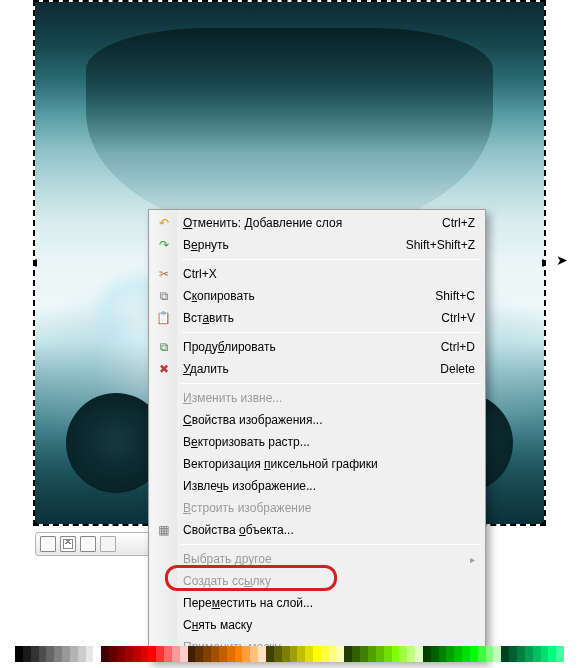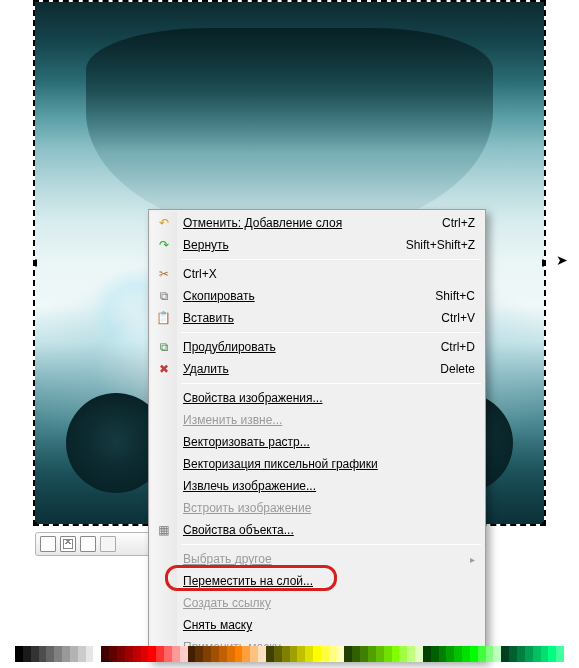--- a/index.html
+++ b/index.html
@@ -91,21 +91,21 @@
   }
   .cm-item {
     position:relative;
     display:flex; align-items:center;
     height:22px;
     padding-left:32px; padding-right:8px;
     color:#000;
     white-space:nowrap;
   }
   .cm-item.disabled { color:#9b9b9b; }
-  .cm-item .lbl { flex:1;text-decoration:underline; }
+  .cm-item .lbl { flex:1; }
   .cm-item .lbl .ul { text-decoration: underline; }
   .cm-item .shortcut { color:#000; }
   .cm-item .submenu-arrow { margin-left:6px; font-size:10px; }
   .cm-sep {
     height:1px;
     margin:3px 2px 3px 30px;
     background:#c9c9c9;
     border-bottom:1px solid #fff;
   }
   .cm-icon {
@@ -182,25 +182,25 @@
         <span class="cm-icon" style="color: rgb(74, 138, 74);">⧉</span>
         <span class="lbl">Проду<span class="ul">б</span>лировать</span>
         <span class="shortcut">Ctrl+D</span>
       </div>
       <div class="cm-item">
         <span class="cm-icon" style="color: rgb(194, 58, 58);">✖</span>
         <span class="lbl"><span class="ul">У</span>далить</span>
         <span class="shortcut">Delete</span>
       </div>
       <div class="cm-sep"></div>
+      <div class="cm-item disabled">
+        <span class="lbl"><span class="ul">И</span>зменить извне...</span>
+      </div>
       <div class="cm-item">
         <span class="lbl"><span class="ul">С</span>войства изображения...</span>
-      </div>
-      <div class="cm-item disabled">
-        <span class="lbl"><span class="ul">И</span>зменить извне...</span>
       </div>
       <div class="cm-item">
         <span class="lbl">В<span class="ul">е</span>кторизовать растр...</span>
       </div>
       <div class="cm-item">
         <span class="lbl">Векторизация <span class="ul">п</span>иксельной графики</span>
       </div>
       <div class="cm-item">
         <span class="lbl">Извле<span class="ul">ч</span>ь изображение...</span>
       </div>
@@ -209,25 +209,25 @@
       </div>
       <div class="cm-item">
         <span class="cm-icon" style="color: rgb(122, 122, 122);">▦</span>
         <span class="lbl">Свойства <span class="ul">о</span>бъекта...</span>
       </div>
       <div class="cm-sep"></div>
       <div class="cm-item disabled">
         <span class="lbl">Выбрать <span class="ul">д</span>ругое</span>
         <span class="submenu-arrow">▸</span>
       </div>
+      <div class="cm-item disabled">
+        <span class="lbl">Создать сс<span class="ul">ы</span>лку</span>
+      </div>
       <div class="cm-item">
         <span class="lbl">Пере<span class="ul">м</span>естить на слой...</span>
-      </div>
-      <div class="cm-item disabled">
-        <span class="lbl">Создать сс<span class="ul">ы</span>лку</span>
       </div>
       <div class="cm-item">
         <span class="lbl">С<span class="ul">н</span>ять маску</span>
       </div>
       <div class="cm-item disabled">
         <span class="lbl"><span class="ul">П</span>рименить маску</span>
       </div>
     </div>
 
   <div class="swatches" id="swatches">

